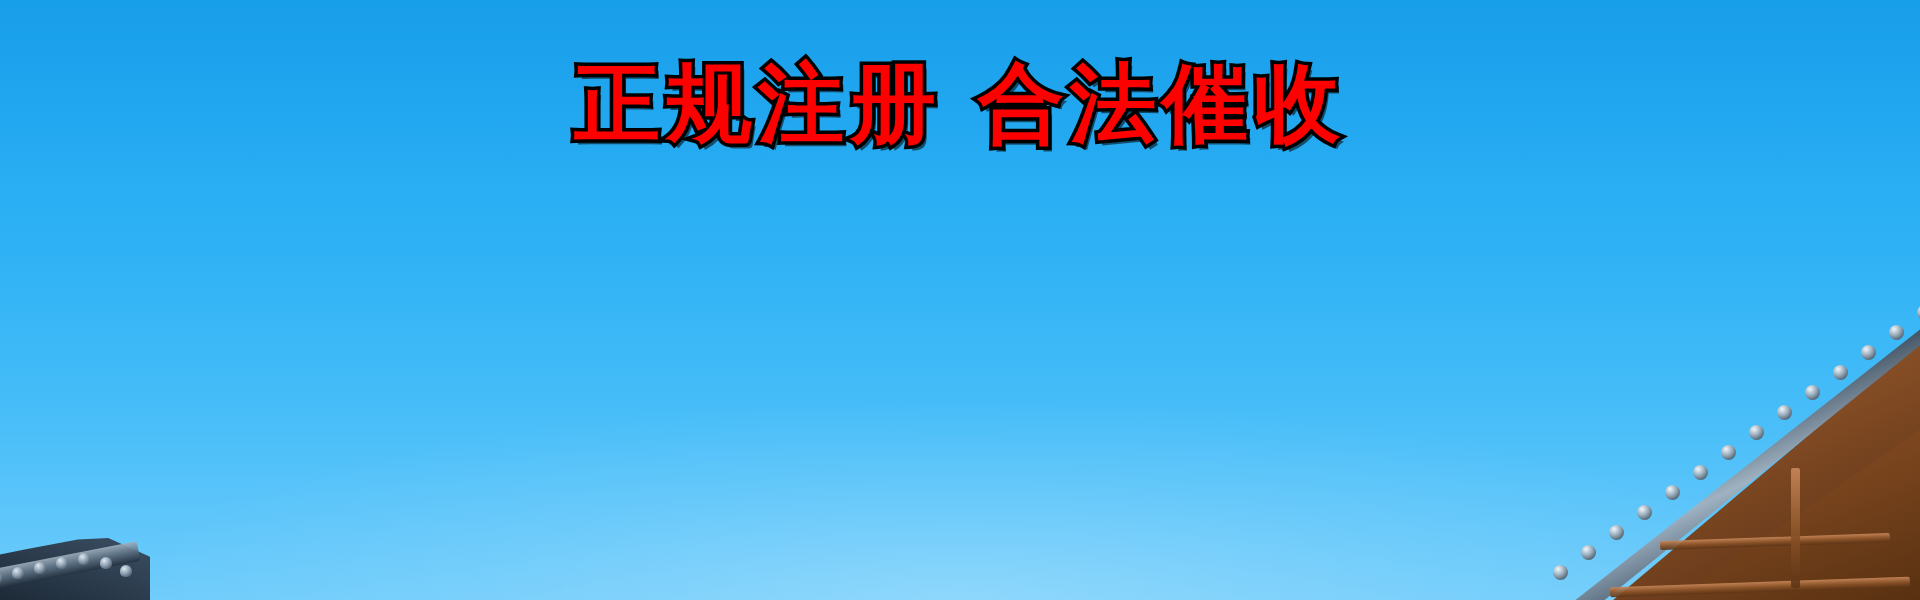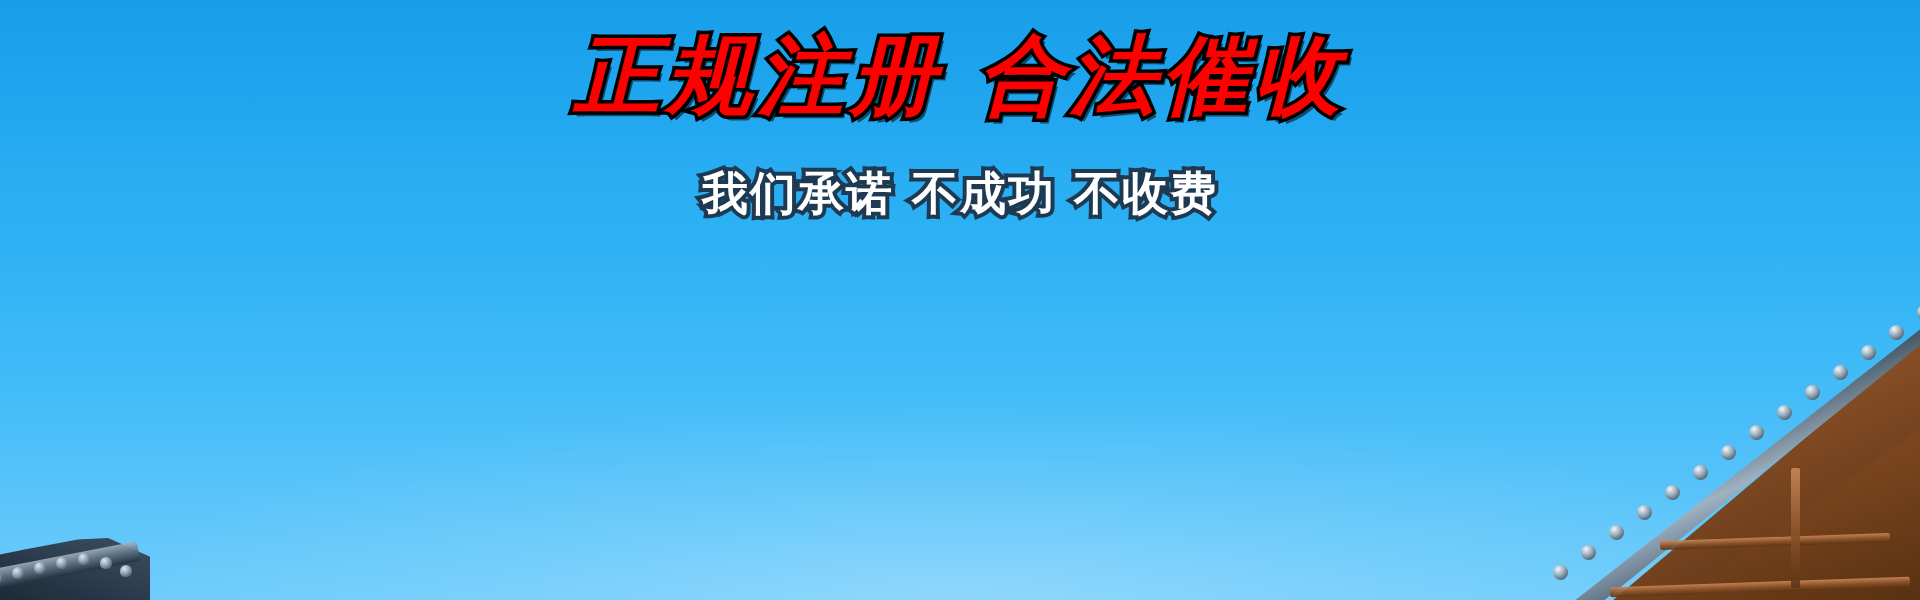--- a/index.html
+++ b/index.html
@@ -125,31 +125,30 @@
   .text-stack {
     position: absolute;
     left: 0; right: 0; top: 0;
     height: 100%;
     display: flex;
     flex-direction: column;
     align-items: center;
   }
 
   .headline {
-    margin-top: 32px;
+    margin-top: 60px;
     font-size: 86px;
     font-weight: 700;
     letter-spacing: 6px;
     line-height: 1;
     color: #ff0000;
     -webkit-text-stroke: 7px #000000;
     paint-order: stroke fill;
     text-shadow: 4px 5px 0 rgba(0,0,0,0.55);
     white-space: nowrap;
-    font-style: italic;
   }
 
   .subline {
     margin-top: 46px;
     font-size: 60px;
     font-weight: 700;
     letter-spacing: 4px;
     line-height: 1;
     color: #1a1ac8;
     -webkit-text-stroke: 9px #ffffff;
@@ -209,16 +208,15 @@
     <div class="dentil" style="right:242px; bottom:126px;"></div>
     <div class="dentil" style="right:270px; bottom:106px;"></div>
     <div class="dentil" style="right:298px; bottom:86px;"></div>
     <div class="dentil" style="right:326px; bottom:66px;"></div>
     <div class="dentil" style="right:354px; bottom:46px;"></div>
     <div class="dentil" style="right:382px; bottom:26px;"></div>
   </div>
 
   <div class="text-stack">
     <div class="headline">正规注册 合法催收</div>
-    <div class="promise">我们承诺 不成功 不收费</div>
   </div>
 
 </div>
 
 </body></html>

